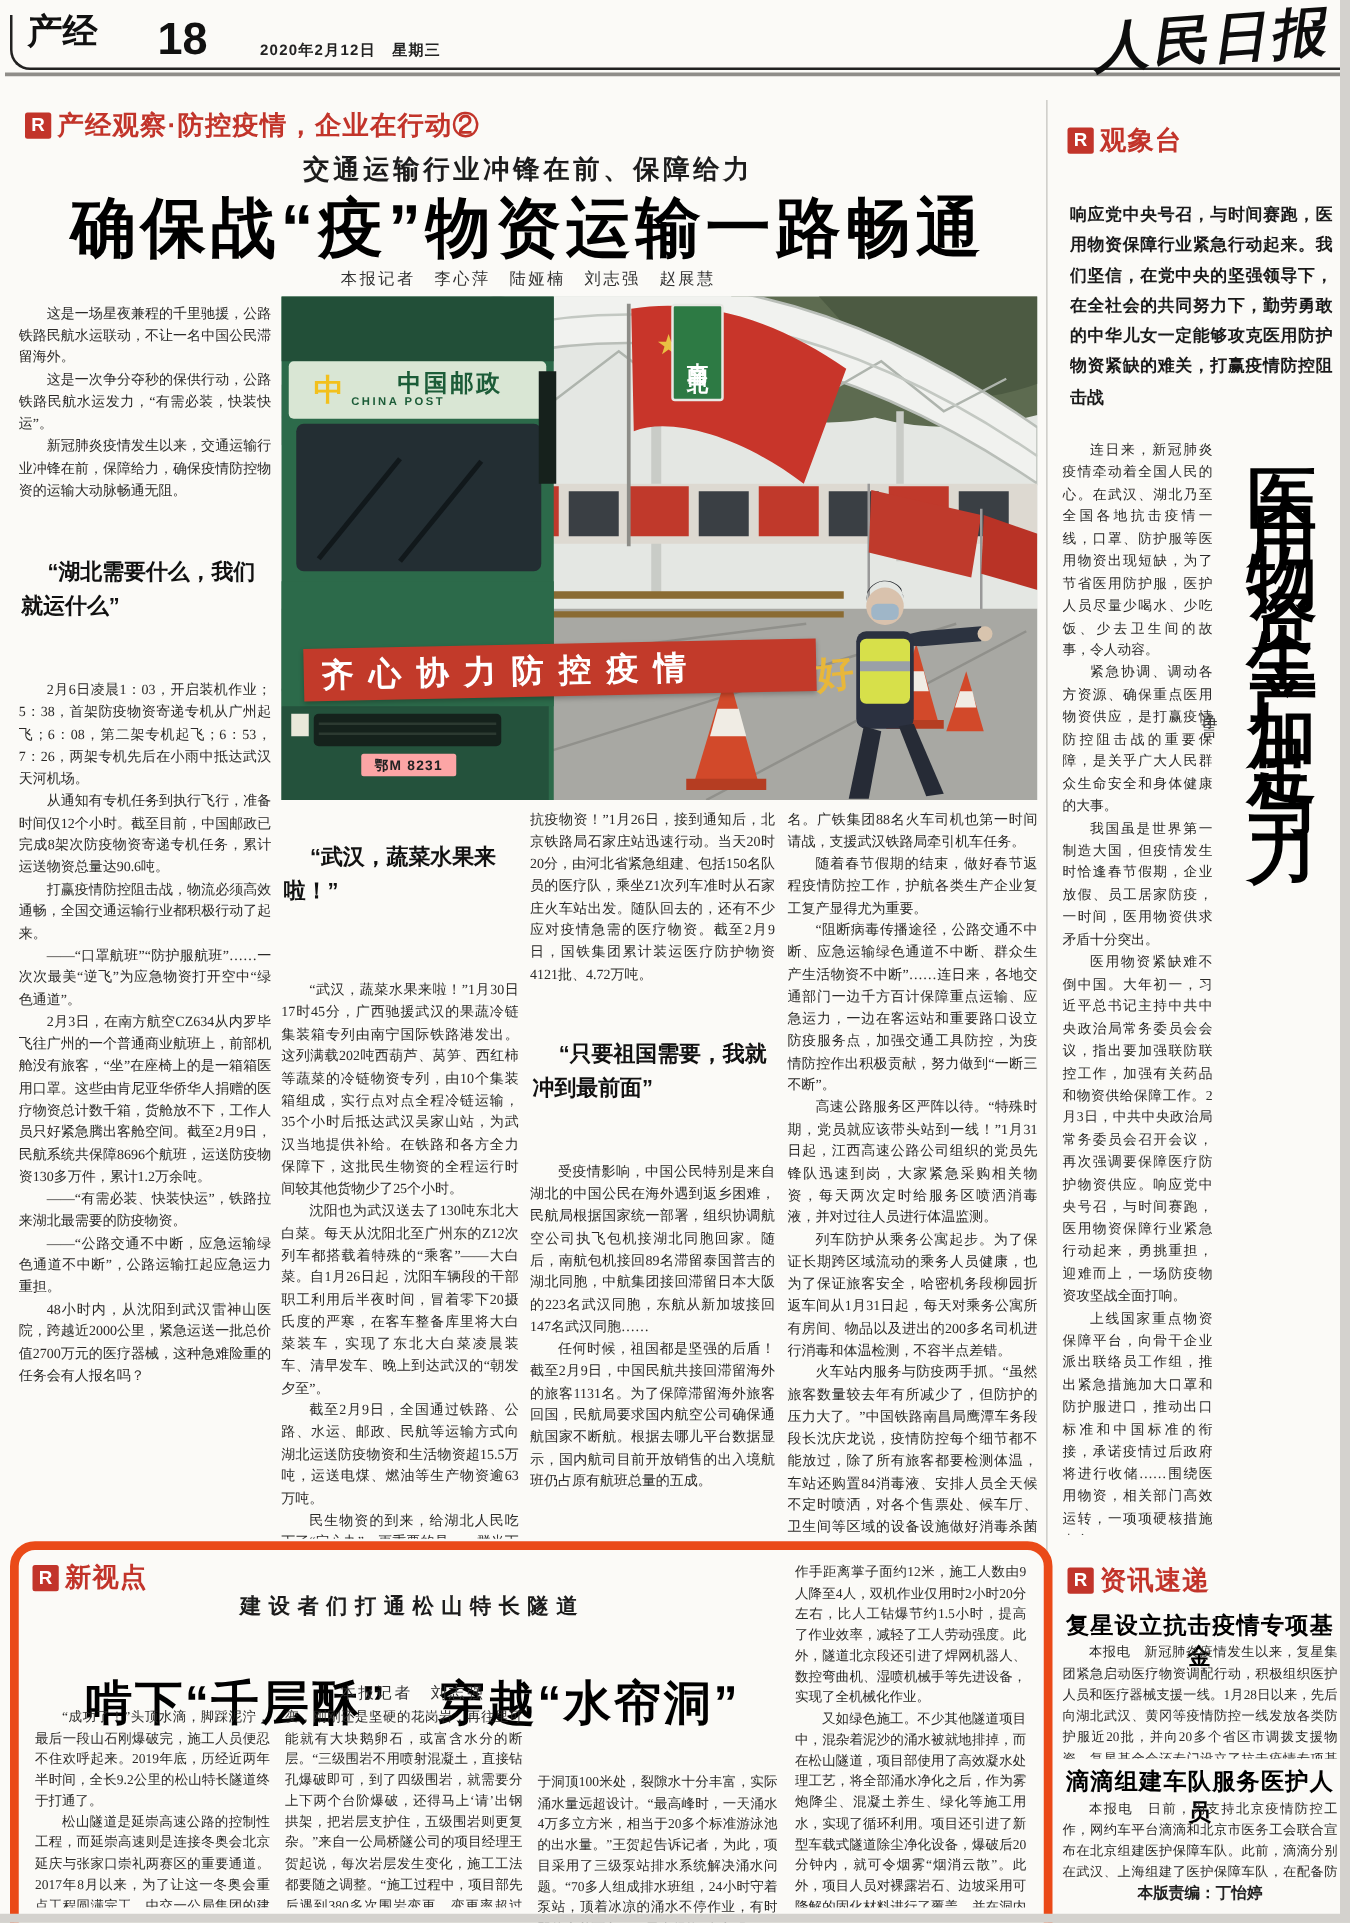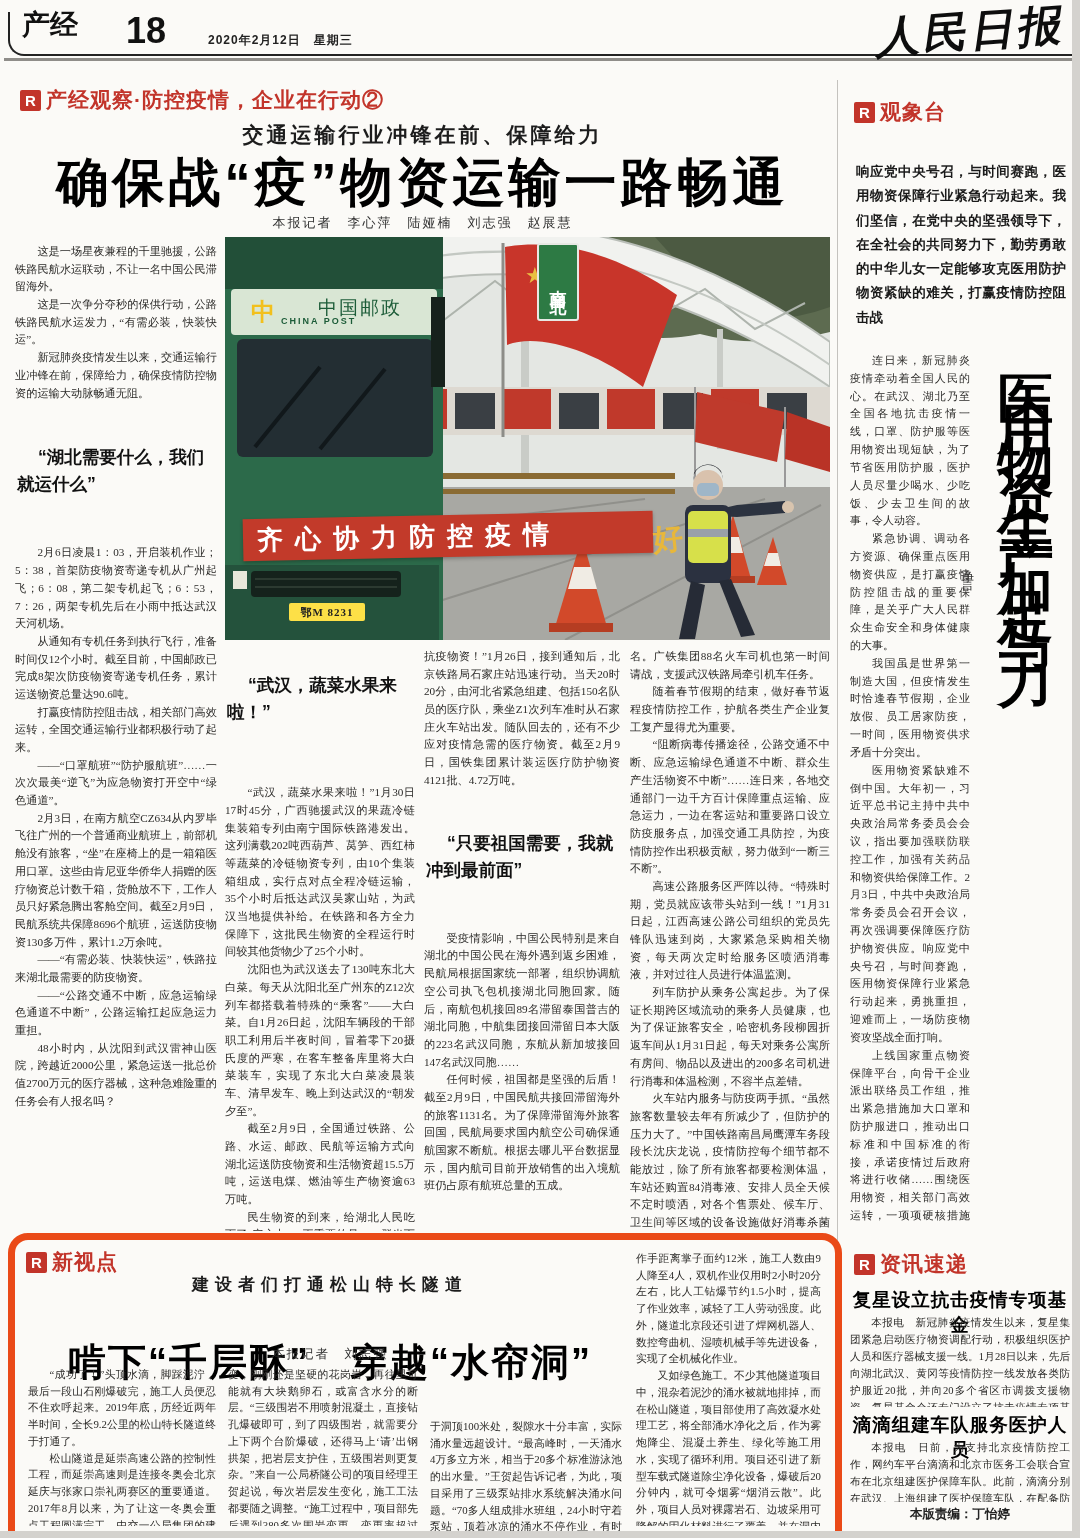--- a/index.html
+++ b/index.html
@@ -31,27 +31,27 @@
   .sh-a{margin:12px 2px 58px;}
   .sh-b{margin:40px 2px 46px;}
   
   .photo{background:#e7e9e6;overflow:hidden;}
   .photo .ov{position:absolute;}
   .gantry-sign{background:#2d7a44;border:2px solid #e8e8e4;border-radius:3px;color:#fff;
         writing-mode:vertical-rl;text-orientation:upright;font-family:"Liberation Sans",sans-serif;
         font-weight:700;font-size:17px;letter-spacing:4px;display:flex;align-items:center;justify-content:center;}
   .truck-band{display:flex;align-items:center;gap:6px;}
   .truck-emblem{color:#f2c01d;font-family:"Liberation Sans",sans-serif;font-weight:900;font-size:24px;}
-  .truck-cn{color:#1c5c38;font-family:"Liberation Sans",sans-serif;font-weight:400;font-size:19px;letter-spacing:2px;padding-left:37px;}
+  .truck-cn{color:#1c5c38;font-family:"Liberation Sans",sans-serif;font-weight:700;font-size:19px;letter-spacing:2px;padding-left:37px;}
   .truck-en{color:#1c5c38;font-family:"Liberation Sans",sans-serif;font-weight:700;font-size:9px;letter-spacing:2px;}
   .photo-banner{background:#c23a2a;color:#fff;font-family:"Liberation Sans",sans-serif;font-weight:900;
         font-size:26px;letter-spacing:12px;display:flex;align-items:center;padding-left:14px;
         transform:rotate(-1.2deg);box-shadow:0 2px 4px rgba(0,0,0,.25);}
   .banner-accent{color:#e8b73a;font-family:"Liberation Sans",sans-serif;font-weight:900;font-size:30px;transform:rotate(-6deg);}
-  .plate{background:#fde047;color:#222;font-family:Liberation Serif, serif;font-weight:700;font-size:11px;
+  .plate{background:#fca5a5;color:#222;font-family:Liberation Sans, sans-serif;font-weight:700;font-size:11px;
         display:flex;align-items:center;justify-content:center;border-radius:2px;letter-spacing:1px;}
   
   .vdiv{background:#c4c2be;}
   .obs-intro{font-family:"Liberation Sans",sans-serif;font-weight:700;font-size:13.5px;line-height:1.8;
         text-align:justify;color:#1a1a1a;overflow:hidden;}
   .v-headline{writing-mode:vertical-rl;text-orientation:upright;font-family:"Liberation Sans",sans-serif;
         font-weight:900;font-size:56px;letter-spacing:0.55em;color:#000;}
   .v-author{writing-mode:vertical-rl;text-orientation:upright;font-size:13px;color:#333;letter-spacing:6px;}
   .obs-body{font-size:11px;line-height:1.62;text-align:justify;overflow:hidden;}
   .obs-body p{margin:0;text-indent:2em;}
@@ -93,21 +93,21 @@
   <div class="abs col" style="left:15px;top:243px;width:202px;height:988px;">
     <div>
         <p>这是一场星夜兼程的千里驰援，公路铁路民航水运联动，不让一名中国公民滞留海外。</p>
         <p>这是一次争分夺秒的保供行动，公路铁路民航水运发力，“有需必装，快装快运”。</p>
         <p>新冠肺炎疫情发生以来，交通运输行业冲锋在前，保障给力，确保疫情防控物资的运输大动脉畅通无阻。</p>
       </div>
     <h3 class="subhead sh-left">“湖北需要什么，我们就运什么”</h3>
     <div>
         <p>2月6日凌晨1：03，开启装机作业；5：38，首架防疫物资寄递专机从广州起飞；6：08，第二架专机起飞；6：53，7：26，两架专机先后在小雨中抵达武汉天河机场。</p>
         <p>从通知有专机任务到执行飞行，准备时间仅12个小时。截至目前，中国邮政已完成8架次防疫物资寄递专机任务，累计运送物资总量达90.6吨。</p>
-        <p>打赢疫情防控阻击战，相关部门高效运转，全国交通运输行业都积极行动了起来。</p>
+        <p>打赢疫情防控阻击战，物流必须高效通畅，全国交通运输行业都积极行动了起来。</p>
         <p>——“口罩航班”“防护服航班”……一次次最美“逆飞”为应急物资打开空中“绿色通道”。</p>
         <p>2月3日，在南方航空CZ634从内罗毕飞往广州的一个普通商业航班上，前部机舱没有旅客，“坐”在座椅上的是一箱箱医用口罩。这些由肯尼亚华侨华人捐赠的医疗物资总计数千箱，货舱放不下，工作人员只好紧急腾出客舱空间。截至2月9日，民航系统共保障8696个航班，运送防疫物资130多万件，累计1.2万余吨。</p>
         <p>——“有需必装、快装快运”，铁路拉来湖北最需要的防疫物资。</p>
         <p>——“公路交通不中断，应急运输绿色通道不中断”，公路运输扛起应急运力重担。</p>
         <p>48小时内，从沈阳到武汉雷神山医院，跨越近2000公里，紧急运送一批总价值2700万元的医疗器械，这种急难险重的任务会有人报名吗？</p>
       </div>
   </div>
 
   <div class="abs photo" style="left:225px;top:237px;width:605px;height:403px;">
     <svg width="605" height="403" viewBox="0 0 605 403">

